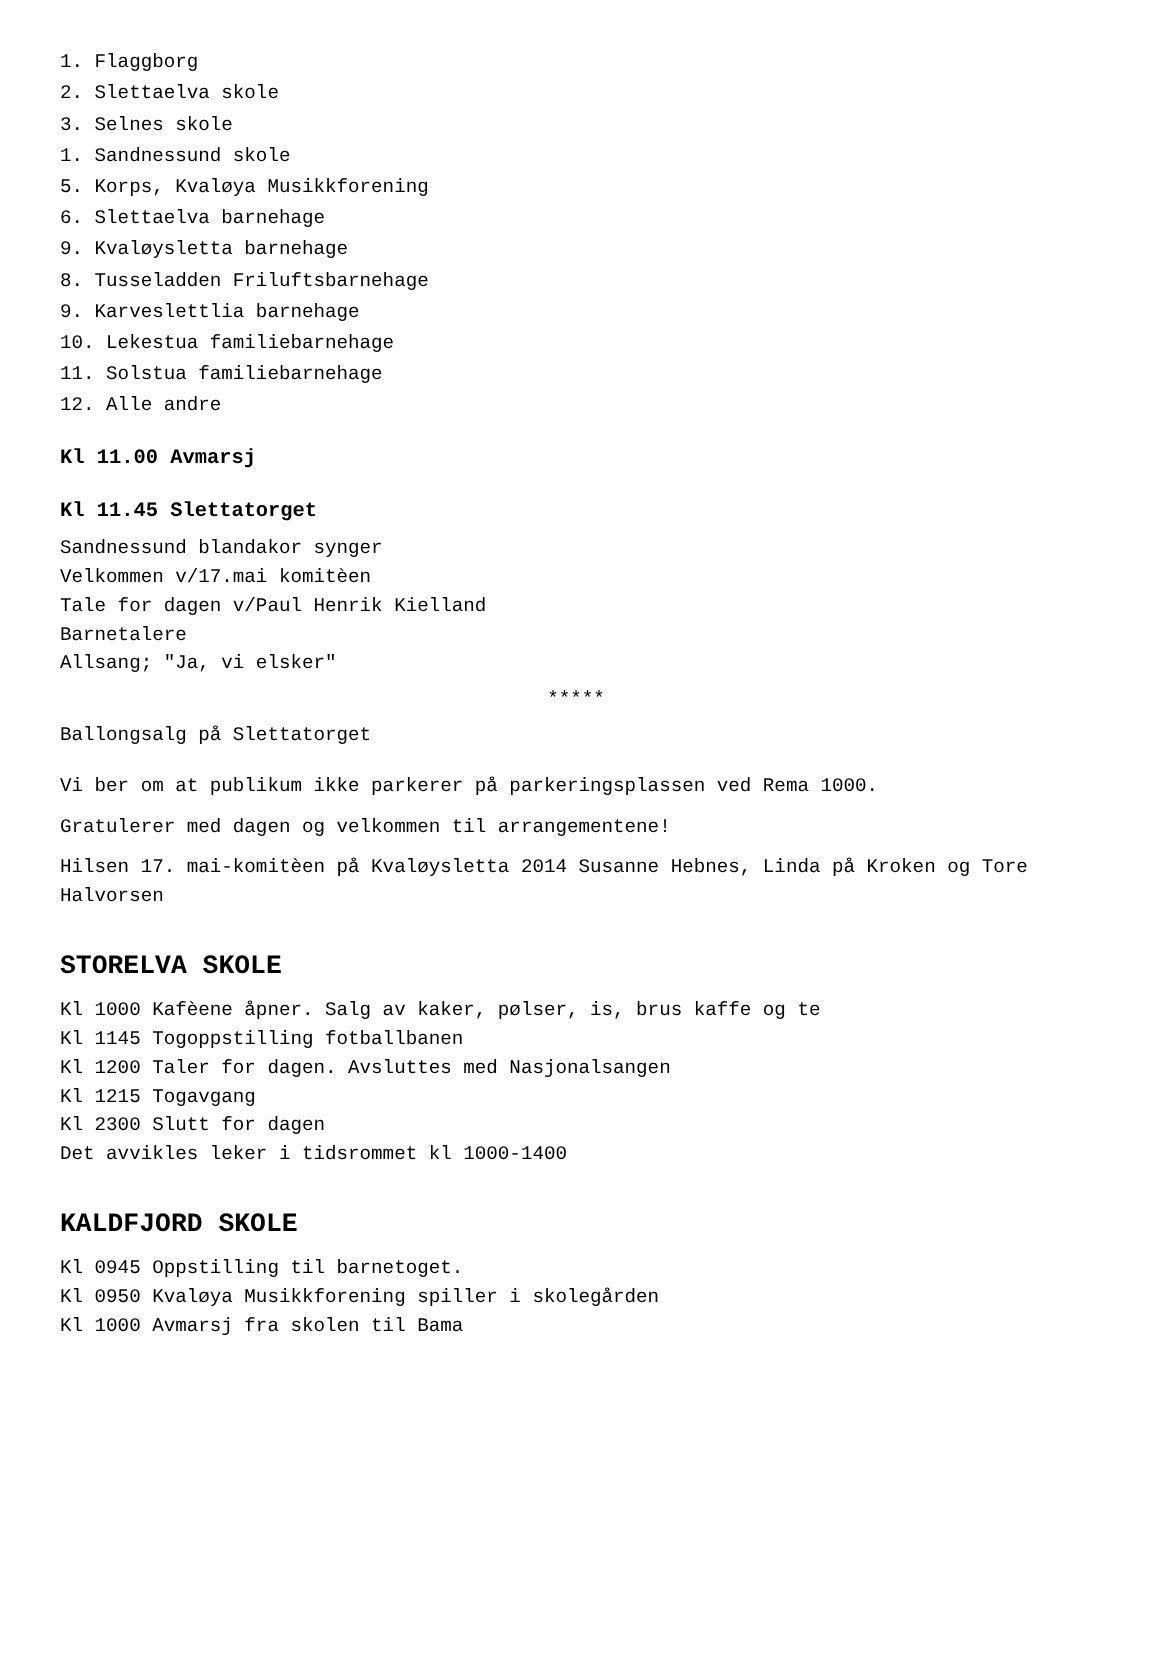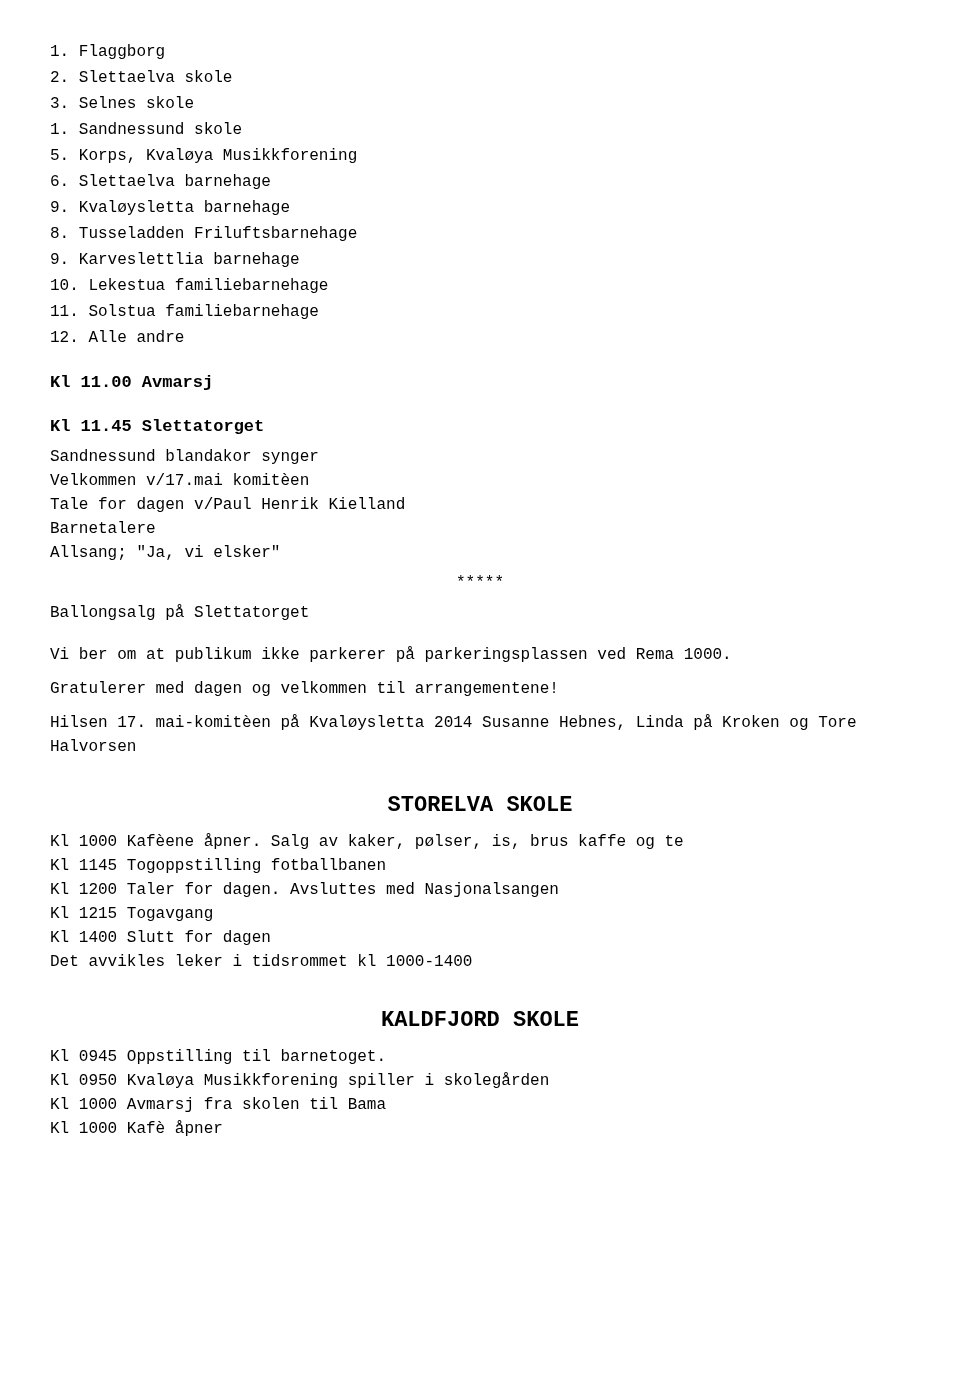--- a/index.html
+++ b/index.html
@@ -31,21 +31,20 @@
     .section-heading {
       font-weight: bold;
       font-size: 17px;
       margin-bottom: 6px;
     }
     .big-heading {
       font-size: 22px;
       font-weight: bold;
       margin-bottom: 8px;
       margin-top: 30px;
-      text-align: center;
     }
     .stars {
       text-align: center;
       margin: 6px 0;
     }
     p {
       margin-bottom: 10px;
     }
   </style>
 </head>
@@ -92,28 +91,27 @@
 
   <p>Hilsen 17. mai-komitèen på Kvaløysletta 2014 Susanne Hebnes, Linda på Kroken og Tore Halvorsen</p>
 
   <div class="section">
     <div class="big-heading">STORELVA SKOLE</div>
     <div>
         <div>Kl 1000 Kafèene åpner. Salg av kaker, pølser, is, brus kaffe og te</div>
         <div>Kl 1145 Togoppstilling fotballbanen</div>
         <div>Kl 1200 Taler for dagen. Avsluttes med Nasjonalsangen</div>
         <div>Kl 1215 Togavgang</div>
-        <div>Kl 1400 Slutt for dagen</div>
+        <div>Kl 2300 Slutt for dagen</div>
         <div>Det avvikles leker i tidsrommet kl 1000-1400</div>
       </div>
   </div>
 
   <div class="section">
     <div class="big-heading">KALDFJORD SKOLE</div>
     <div>
         <div>Kl 0945 Oppstilling til barnetoget.</div>
         <div>Kl 0950 Kvaløya Musikkforening spiller i skolegården</div>
         <div>Kl 1000 Avmarsj fra skolen til Bama</div>
-        <div>Kl 1000 Kafè åpner</div>
       </div>
   </div>
 
 </div>
 
 </body></html>

